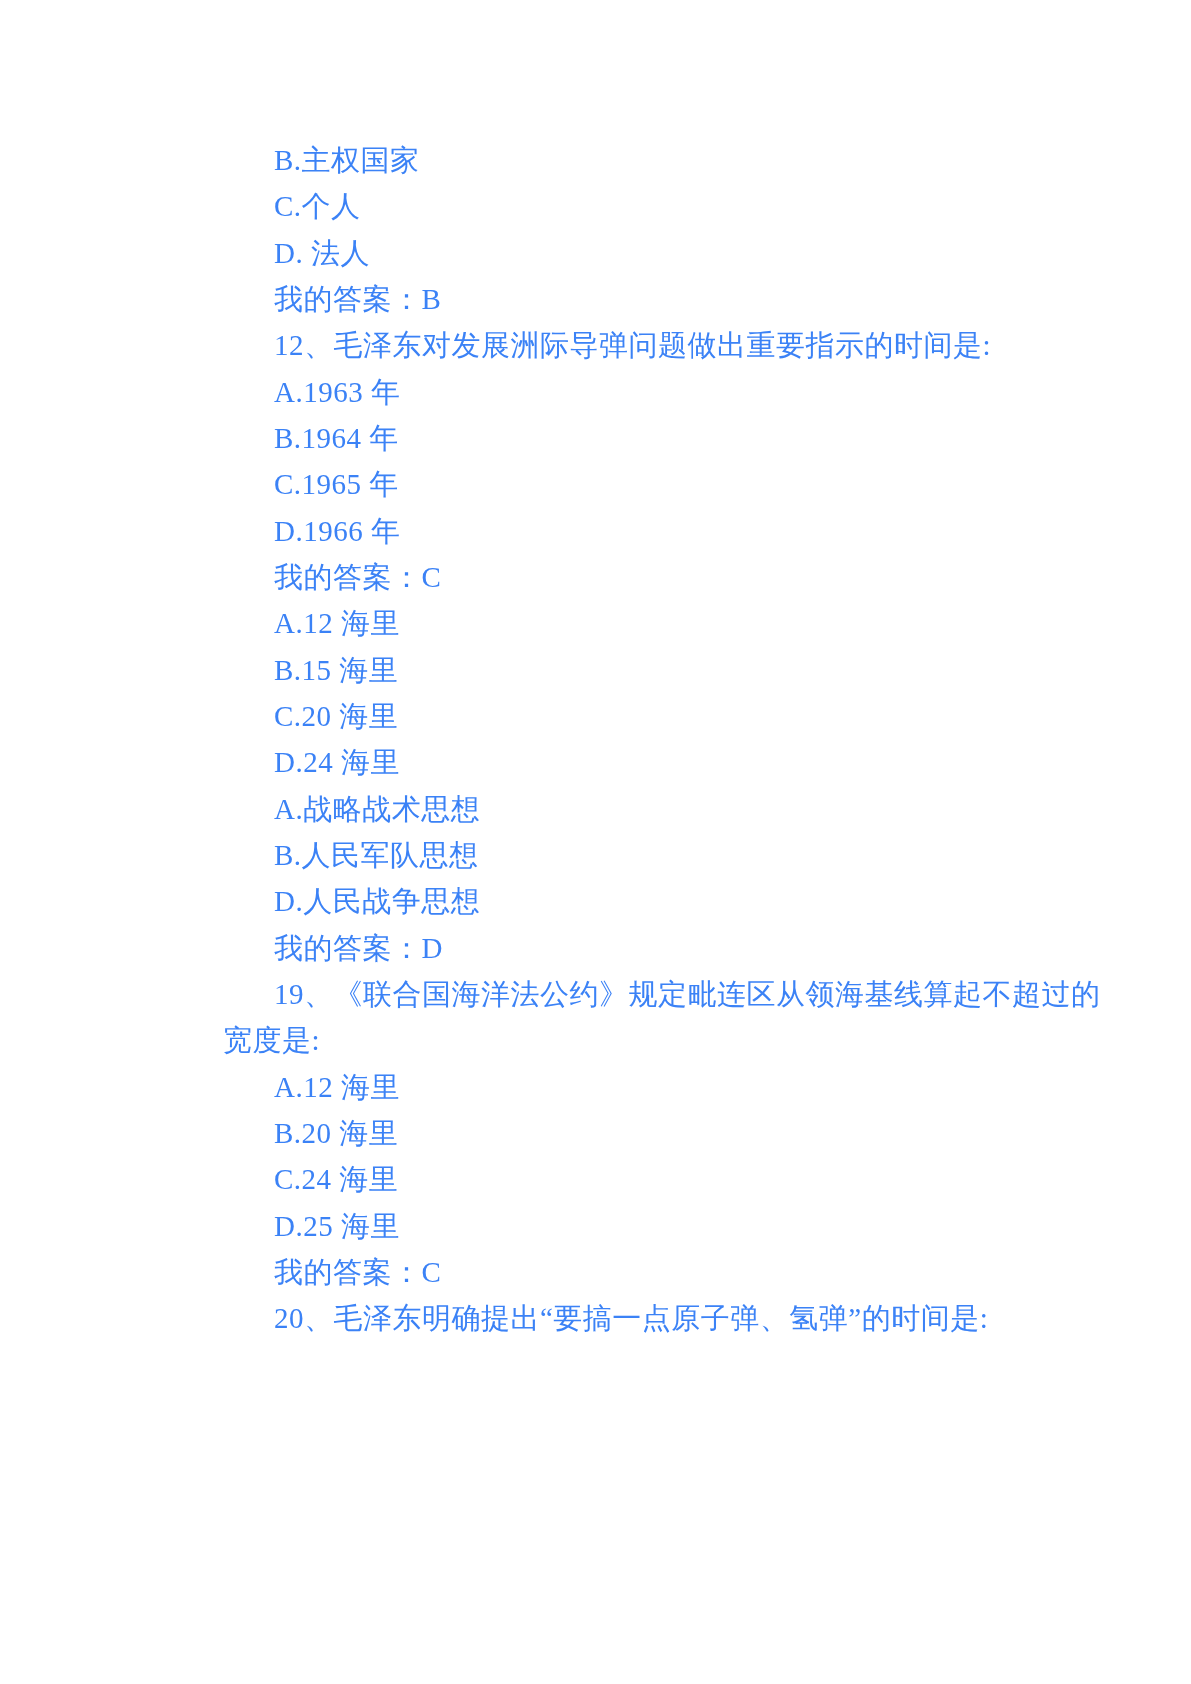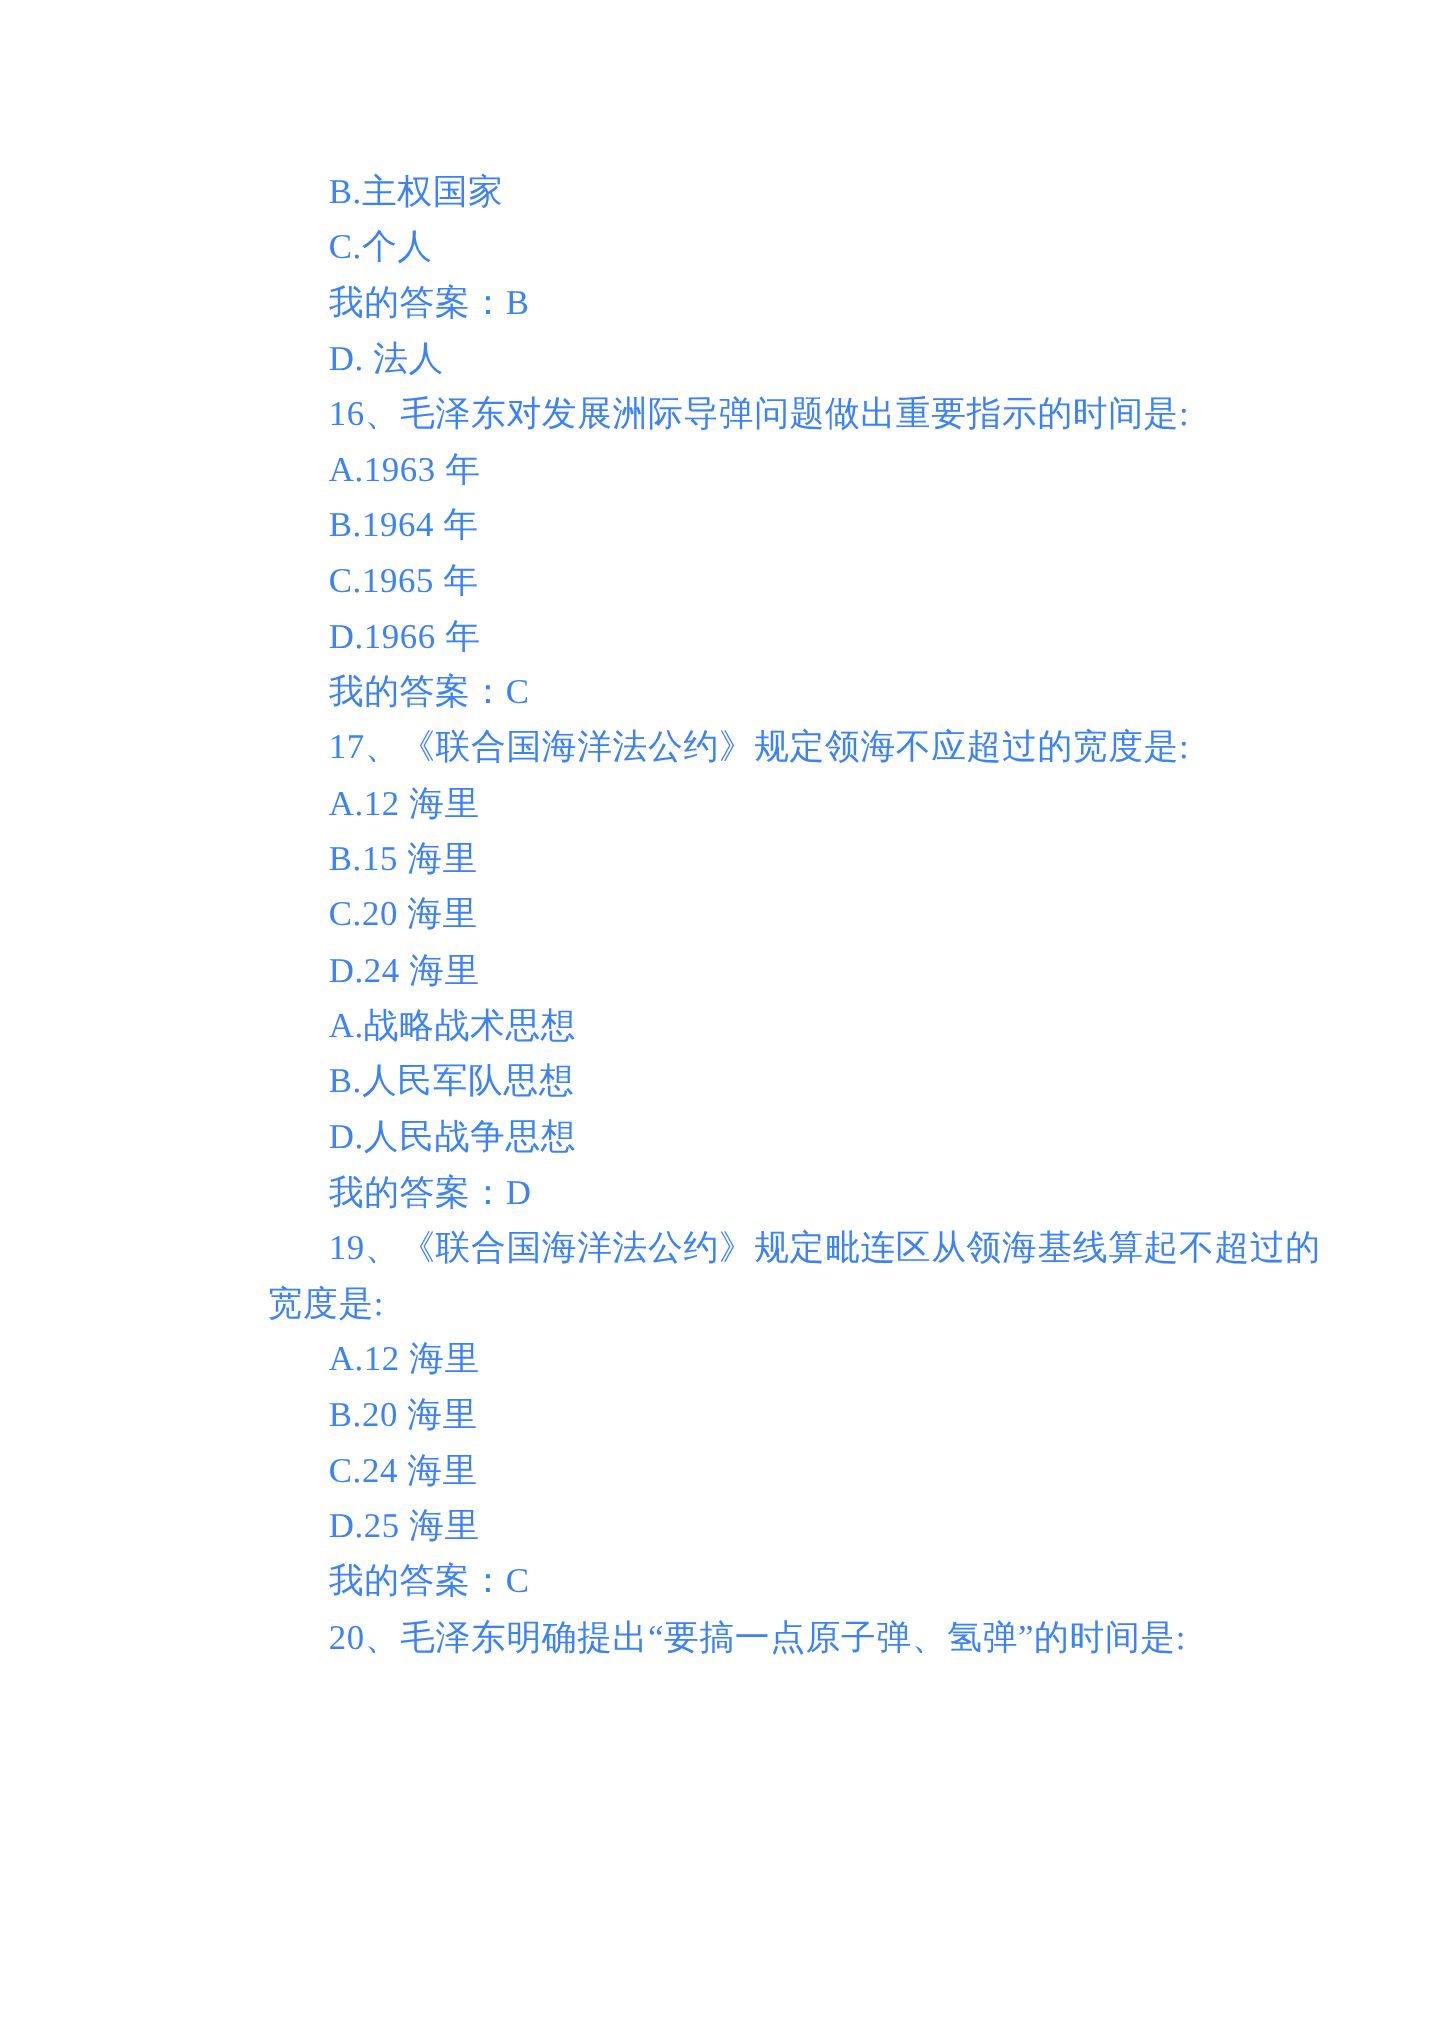--- a/index.html
+++ b/index.html
@@ -36,35 +36,34 @@
 </style>
 </head>
 <body>
 
 <div class="page">
   <div class="doc">
 
     <div>
       <div class="line indent">B.主权国家</div>
       <div class="line indent">C.个人</div>
+      <div class="line indent">D. 法人</div>
       <div class="line indent">我的答案：B</div>
-      <div class="line indent">D. 法人</div>
     </div>
 
     <div>
-      <div class="line indent">16、毛泽东对发展洲际导弹问题做出重要指示的时间是:</div>
+      <div class="line indent">12、毛泽东对发展洲际导弹问题做出重要指示的时间是:</div>
       <div class="line indent">A.1963 年</div>
       <div class="line indent">B.1964 年</div>
       <div class="line indent">C.1965 年</div>
       <div class="line indent">D.1966 年</div>
       <div class="line indent">我的答案：C</div>
     </div>
 
     <div>
-      <div class="line indent">17、《联合国海洋法公约》规定领海不应超过的宽度是:</div>
       <div class="line indent">A.12 海里</div>
       <div class="line indent">B.15 海里</div>
       <div class="line indent">C.20 海里</div>
       <div class="line indent">D.24 海里</div>
     </div>
 
     <div>
       <div class="line indent">A.战略战术思想</div>
       <div class="line indent">B.人民军队思想</div>
       <div class="line indent">D.人民战争思想</div>

